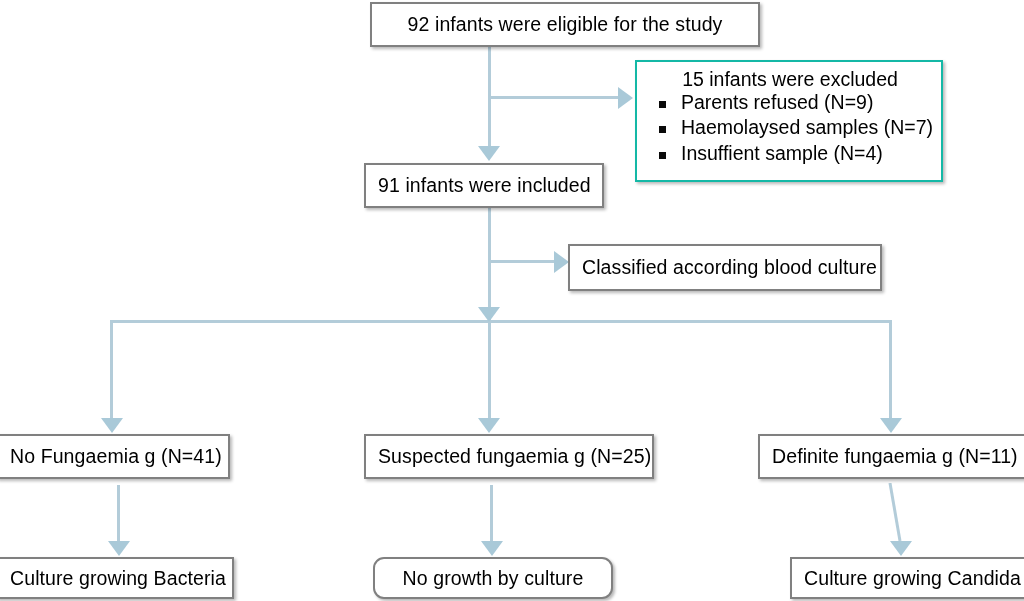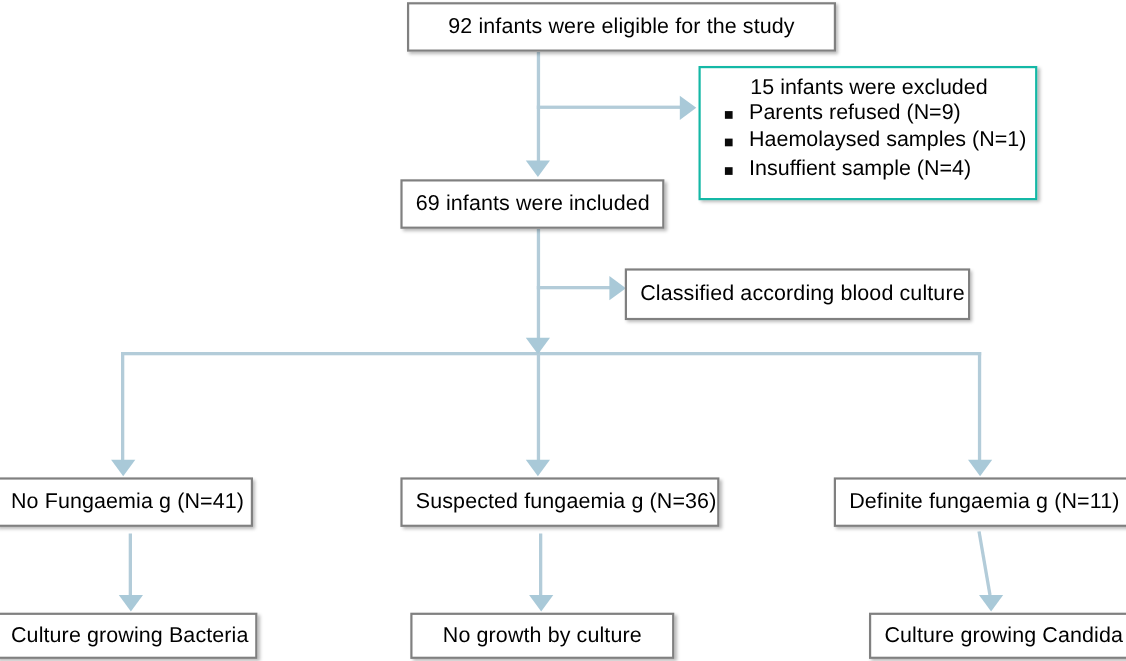--- a/index.html
+++ b/index.html
@@ -151,54 +151,54 @@
 
   <div class="excl" style="left:635px; top:60px; width:308px; height:122px;">
     <div class="excl-title">15 infants were excluded</div>
     <ul class="excl-list">
       <li>
         <span class="bullet"></span>
         <span>Parents refused (N=9)</span>
       </li>
       <li>
         <span class="bullet"></span>
-        <span>Haemolaysed samples (N=1)</span>
+        <span>Haemolaysed samples (N=7)</span>
       </li>
       <li>
         <span class="bullet"></span>
         <span>Insuffient sample (N=4)</span>
       </li>
     </ul>
   </div>
 
   <div class="box left" style="left:364px; top:163px; width:240px; height:45px;">
-    <span class="txt">69 infants were included</span>
+    <span class="txt">91 infants were included</span>
   </div>
 
   <div class="box left" style="left:568px; top:244px; width:314px; height:47px;">
     <span class="txt">Classified according blood culture</span>
   </div>
 
   <div class="box left" style="left:-4px; top:434px; width:234px; height:45px;">
     <span class="txt">No Fungaemia g (N=41)</span>
   </div>
 
   <div class="box left" style="left:364px; top:434px; width:290px; height:45px;">
-    <span class="txt">Suspected fungaemia g (N=36)</span>
+    <span class="txt">Suspected fungaemia g (N=25)</span>
   </div>
 
   <div class="box left" style="left:758px; top:434px; width:272px; height:45px;">
     <span class="txt">Definite fungaemia g (N=11)</span>
   </div>
 
   <div class="box left" style="left:-4px; top:557px; width:238px; height:42px;">
     <span class="txt">Culture growing Bacteria</span>
   </div>
 
-  <div class="box center" style="left:373px; top:557px; width:240px; height:42px;">
+  <div class="box center" style="left:373px; top:557px; width:240px; height:42px;border-radius:11px;">
     <span class="txt">No growth by culture</span>
   </div>
 
   <div class="box left" style="left:790px; top:557px; width:246px; height:42px;">
     <span class="txt">Culture growing Candida</span>
   </div>
 
 </div>
 
 </body></html>

